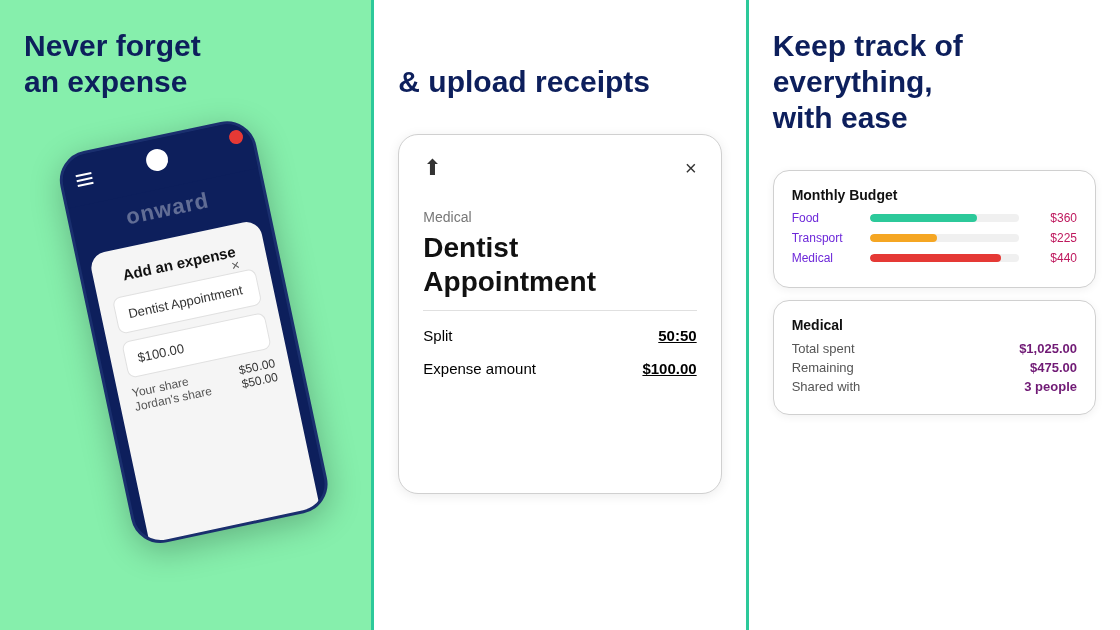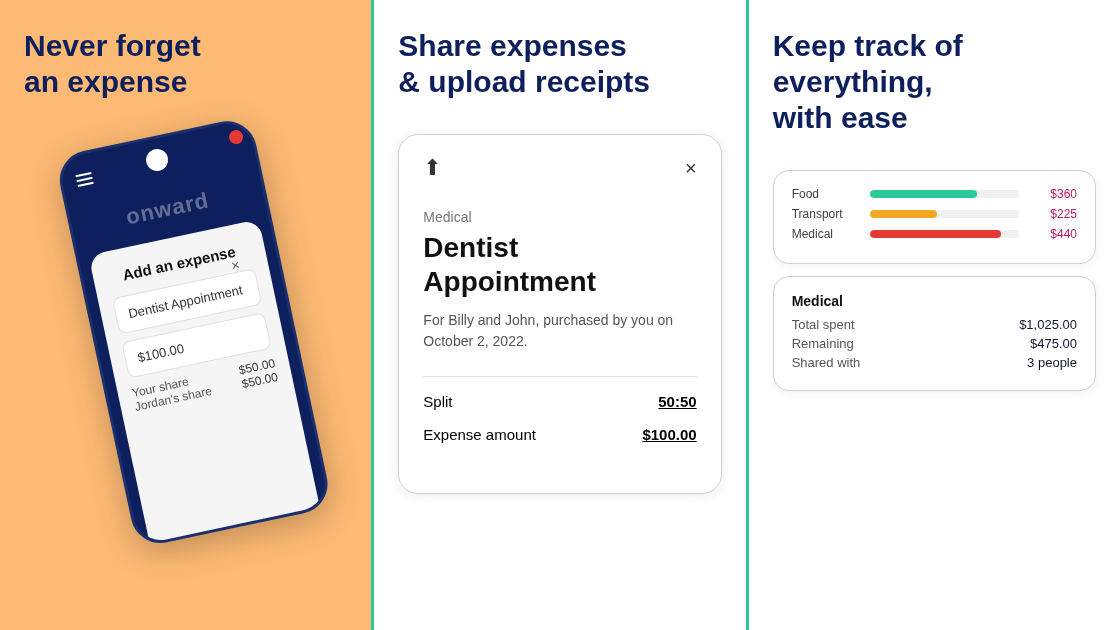--- a/index.html
+++ b/index.html
@@ -35,21 +35,21 @@
       font-weight: 800;
       color: #0d1f5c;
       line-height: 1.2;
       margin-bottom: 24px;
       text-align: left;
       width: 100%;
     }
 
     
     .panel-1 {
-      background: #fdba74;
+      background: #86efac;
       justify-content: flex-start;
     }
 
     .phone-wrapper {
       width: 220px;
       height: 420px;
       position: relative;
       transform: rotate(-12deg) translateX(20px);
       margin-top: 10px;
     }
@@ -284,21 +284,21 @@
 
     .track-bar-row {
       display: flex;
       align-items: center;
       gap: 8px;
       margin-bottom: 6px;
     }
 
     .track-bar-label {
       font-size: 12px;
-      color: #404040;
+      color: #6d28d9;
       width: 70px;
       flex-shrink: 0;
     }
 
     .track-bar-bg {
       flex: 1;
       height: 8px;
       background: #f0f0f0;
       border-radius: 4px;
       overflow: hidden;
@@ -319,22 +319,22 @@
 
     .summary-row {
       display: flex;
       justify-content: space-between;
       font-size: 13px;
       color: #555;
       margin-bottom: 4px;
     }
 
     .summary-row .val {
-      font-weight: 400;
-      color: #0f172a;
+      font-weight: 700;
+      color: #701a75;
     }
   </style>
 </head>
 <body>
 
 <div class="panel panel-1">
   <div class="panel-title">
     <span>Never forget</span><br>
     <span>an expense</span>
   </div>
@@ -370,32 +370,31 @@
         </div>
       </div>
     </div>
   </div>
 </div>
 
 <div class="panel-divider" style="background:#2cc99a;"></div>
 
 <div class="panel panel-2">
   <div class="panel-title">
-    <span>Share expenses</span><br>
+    <br>
     <span>&amp; upload receipts</span>
   </div>
 
   <div class="receipt-card">
     <div class="receipt-top-actions">
       <span class="share-icon">⬆</span>
       <span class="receipt-close">×</span>
     </div>
     <div class="receipt-category">Medical</div>
     <div class="receipt-title">Dentist Appointment</div>
-    <div class="receipt-desc">For Billy and John, purchased by you on October 2, 2022.</div>
     <hr class="receipt-divider">
     <div class="receipt-row">
       <span class="label">Split</span>
       <span class="value">50:50</span>
     </div>
     <div class="receipt-row">
       <span class="label">Expense amount</span>
       <span class="value">$100.00</span>
     </div>
   </div>
@@ -406,20 +405,21 @@
 <div class="panel panel-3">
   <div class="panel-title">
     <span>Keep track of</span><br>
     <span>everything,</span><br>
     <span>with ease</span>
   </div>
 
   <div class="panel-3-content">
 
     <div class="track-card">
+      <div class="track-card-title">Monthly Budget</div>
       <div class="track-bar-row">
         <span class="track-bar-label">Food</span>
         <div class="track-bar-bg">
           <div class="track-bar-fill" style="width:72%;background:#2cc99a;"></div>
         </div>
         <span class="track-bar-amount">$360</span>
       </div>
       <div class="track-bar-row">
         <span class="track-bar-label">Transport</span>
         <div class="track-bar-bg">

